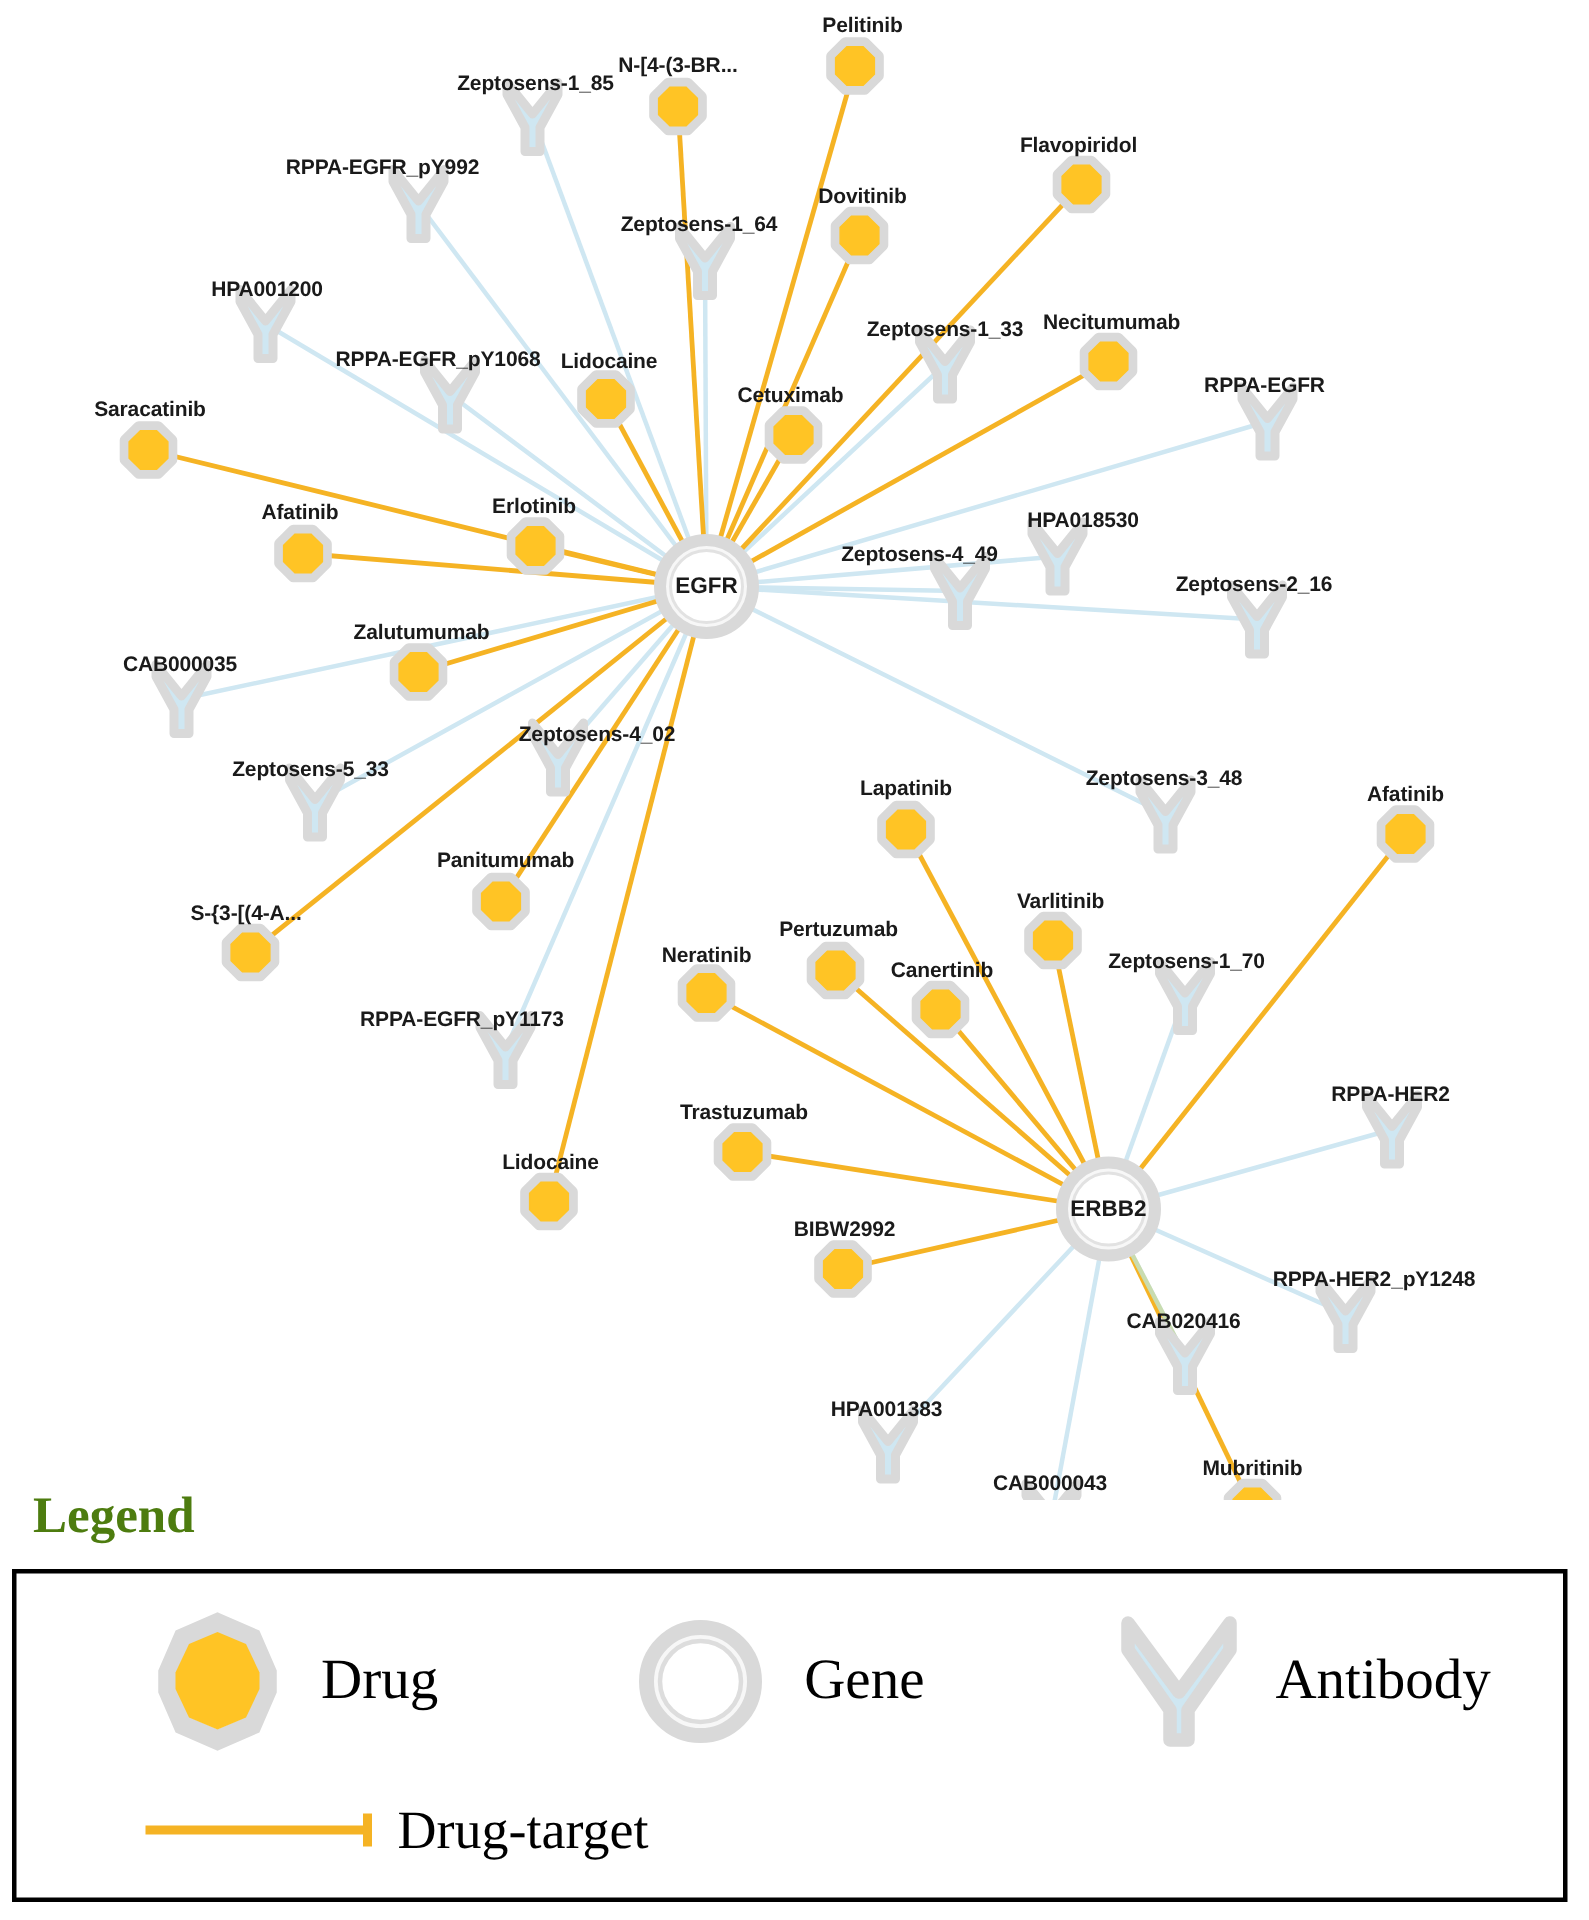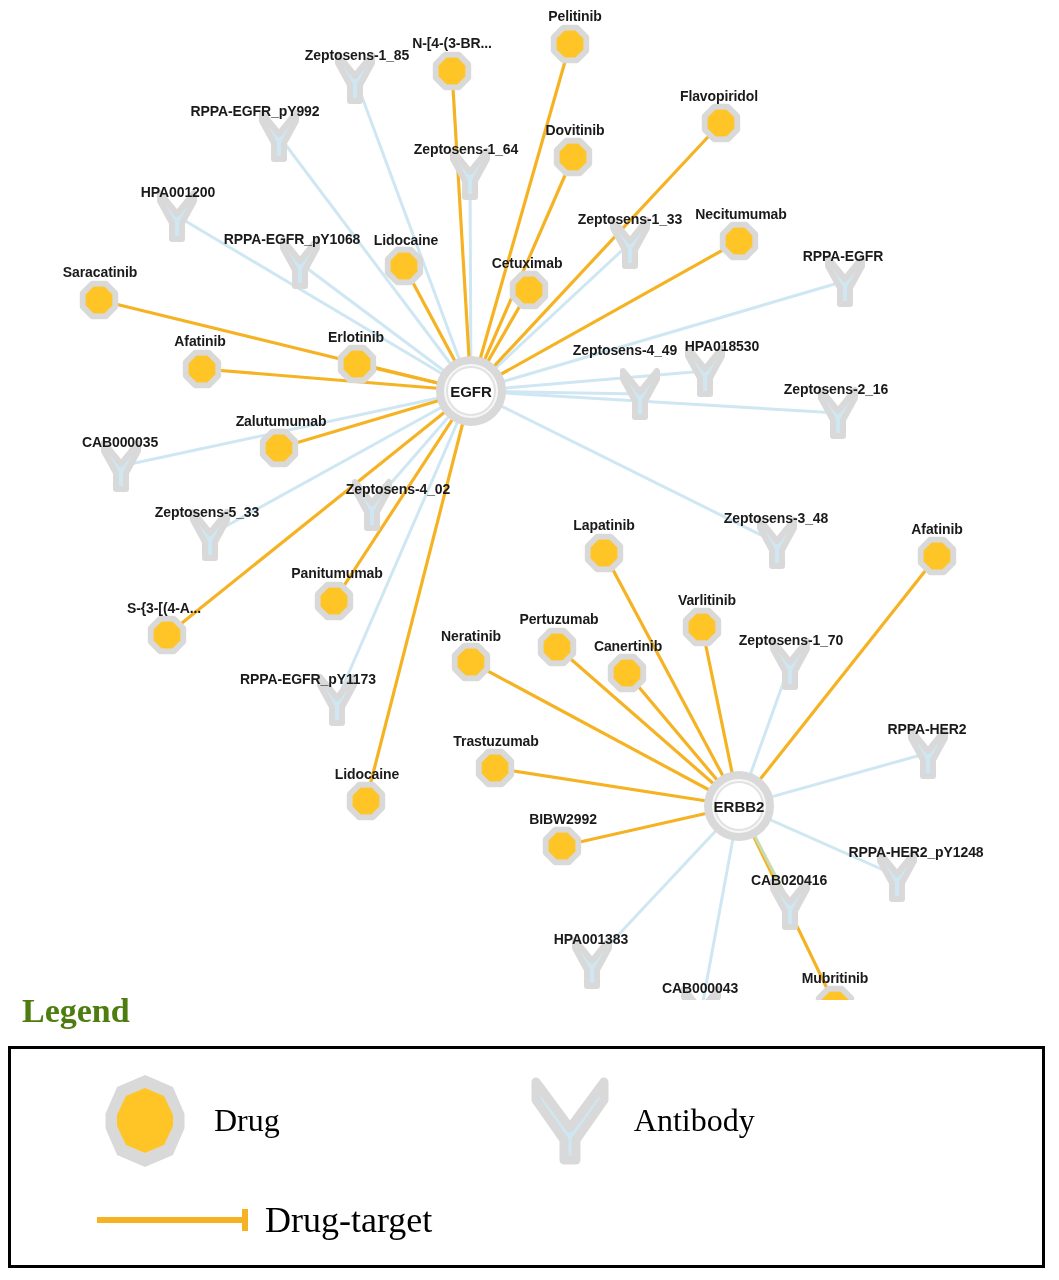--- a/index.html
+++ b/index.html
@@ -70,21 +70,21 @@
     justify-content: flex-start;
     padding-left: 90px;
     box-sizing: border-box;
   }
   .legend-item {
     display: flex;
     align-items: center;
   }
   .legend-item .lbl {
     font-family: "Liberation Serif", serif;
-    font-size: 32px;
+    font-size: 38px;
     color: #000;
     margin-left: 14px;
   }
   .legend-row2 {
     position: absolute;
     left: 0;
     top: 1190px;
     width: 1037px;
     height: 60px;
     display: flex;
@@ -318,21 +318,21 @@
     </svg>
   <div id="labels">
       <div class="node-label" style="left: 357px; top: 55px;">Zeptosens-1_85</div>
       <div class="node-label" style="left: 255px; top: 111px;">RPPA-EGFR_pY992</div>
       <div class="node-label" style="left: 466px; top: 149px;">Zeptosens-1_64</div>
       <div class="node-label" style="left: 178px; top: 192px;">HPA001200</div>
       <div class="node-label" style="left: 630px; top: 219px;">Zeptosens-1_33</div>
       <div class="node-label" style="left: 292px; top: 239px;">RPPA-EGFR_pY1068</div>
       <div class="node-label" style="left: 843px; top: 256px;">RPPA-EGFR</div>
       <div class="node-label" style="left: 722px; top: 346px;">HPA018530</div>
-      <div class="node-label" style="left: 613px; top: 350px; margin-left: 12px;">Zeptosens-4_49</div>
+      <div class="node-label" style="left: 613px; top: 369px;">Zeptosens-4_49</div>
       <div class="node-label" style="left: 836px; top: 389px;">Zeptosens-2_16</div>
       <div class="node-label" style="left: 120px; top: 442px;">CAB000035</div>
       <div class="node-label" style="left: 398px; top: 489px;">Zeptosens-4_02</div>
       <div class="node-label" style="left: 207px; top: 512px;">Zeptosens-5_33</div>
       <div class="node-label" style="left: 776px; top: 518px;">Zeptosens-3_48</div>
       <div class="node-label" style="left: 791px; top: 640px;">Zeptosens-1_70</div>
       <div class="node-label" style="left: 308px; top: 679px;">RPPA-EGFR_pY1173</div>
       <div class="node-label" style="left: 927px; top: 729px;">RPPA-HER2</div>
       <div class="node-label" style="left: 916px; top: 852px;">RPPA-HER2_pY1248</div>
       <div class="node-label" style="left: 789px; top: 880px;">CAB020416</div>
@@ -372,20 +372,27 @@
 
 <div class="legend-row1">
   <div class="legend-item">
     <svg width="110" height="100">
       <polygon points="55,12 78,22 88,45 88,57 78,80 55,90 32,80 22,57 22,45 32,22" fill="none" stroke="#D9D9D9" stroke-width="13"></polygon>
       <polygon points="55,18 74,26 83,45 83,56 74,75 55,83 36,75 27,56 27,45 36,26" fill="#FFC425"></polygon>
     </svg>
     <span class="lbl">Drug</span>
   </div>
   <div class="gap"></div>
+  <div class="legend-item">
+    <svg width="110" height="100">
+      <circle cx="55" cy="51" r="36" fill="#F7F7F7" stroke="#D9D9D9" stroke-width="10"></circle>
+      <circle cx="55" cy="51" r="27" fill="#FFFFFF" stroke="#DDDDDD" stroke-width="3"></circle>
+    </svg>
+    <span class="lbl">Gene</span>
+  </div>
   <div class="gap"></div>
   <div class="legend-item">
     <svg width="100" height="100">
       <path d="M16 12 L50 58 L84 12 L84 30 L56 70 L56 90 L44 90 L44 70 L16 30 Z" fill="#CFE7F2" stroke="#D9D9D9" stroke-width="9" stroke-linejoin="round"></path>
     </svg>
     <span class="lbl">Antibody</span>
   </div>
 </div>
 
 <div class="legend-row2">

